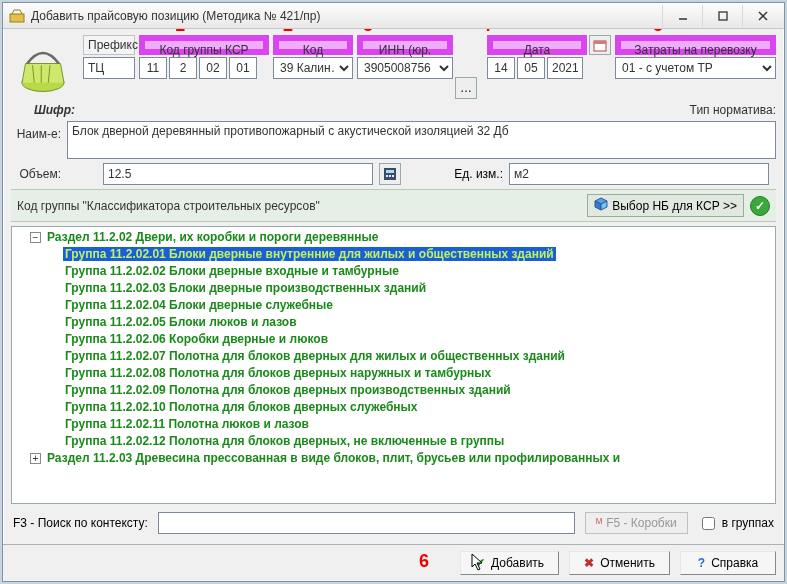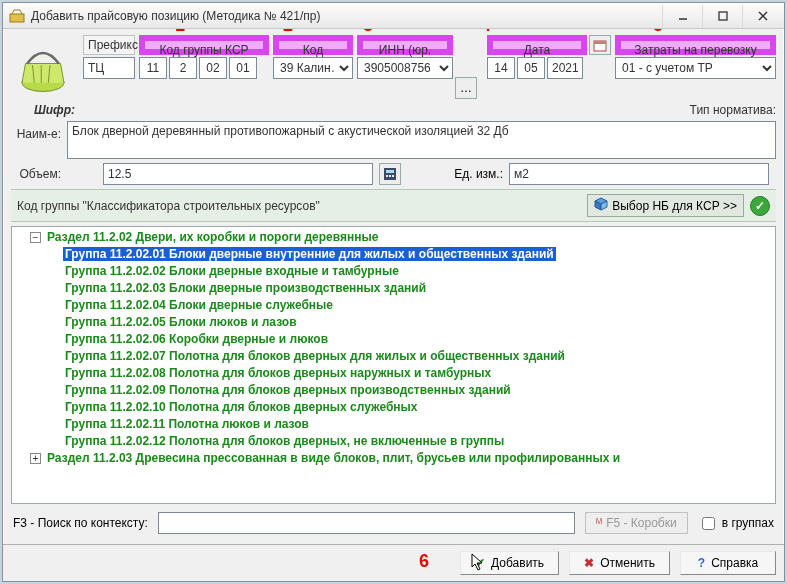--- a/index.html
+++ b/index.html
@@ -77,21 +77,21 @@
   .tree-wrap::-webkit-scrollbar-thumb{background:#c0c0c0;border:1px solid #9a9a9a;}
   .tree ul { list-style:none; margin:0; padding:0 0 0 18px; }
   .tree li { white-space:nowrap; line-height:17px;}
   .tree .toggle {
     display:inline-flex; width:11px; height:11px; border:1px solid #888; background:#fff; align-items:center; justify-content:center;
     font-size:10px; color:#333; margin-right:4px; cursor:pointer; vertical-align:0;
   }
   .tree .dot { display:inline-block; width:11px; margin-right:4px;}
   .tree .node { color:#1a8a1a; cursor:default; padding:0 2px;}
   .tree .node.bold { font-weight:bold;}
-  .tree .node.sel { background:#1a5fd6; color:#ffffff; }
+  .tree .node.sel { background:#1a5fd6; color:#bef264; }
 
   .search-row { display:flex; align-items:center; gap:10px; padding:4px 2px; }
   .ghost-btn {
     padding:3px 10px; color:#999; border:1px solid #c0c0c0; background:#eee; display:flex; align-items:center; gap:4px;
   }
   .chk { display:flex; align-items:center; gap:4px;}
   .chk input { width:13px; height:13px;}
 
   .bottom-bar {
     border-top:1px solid #b0b0b0; padding:6px 8px; display:flex; justify-content:flex-end; gap:10px; background:#f0f0f0; position:relative;

